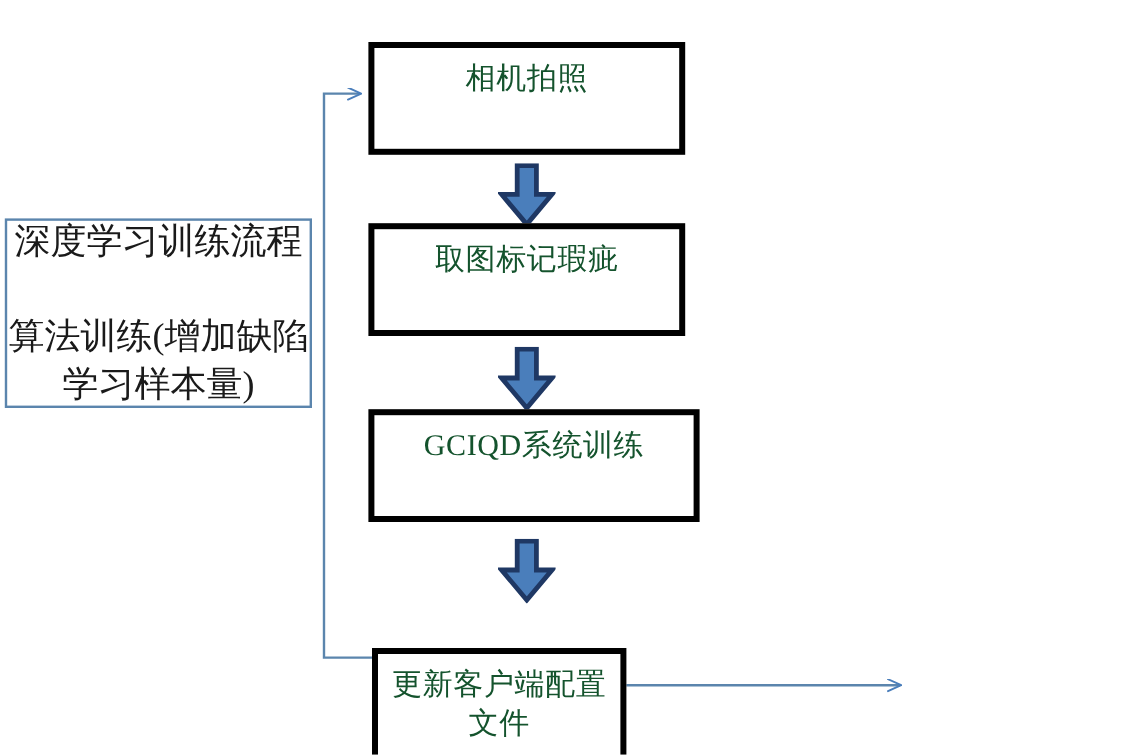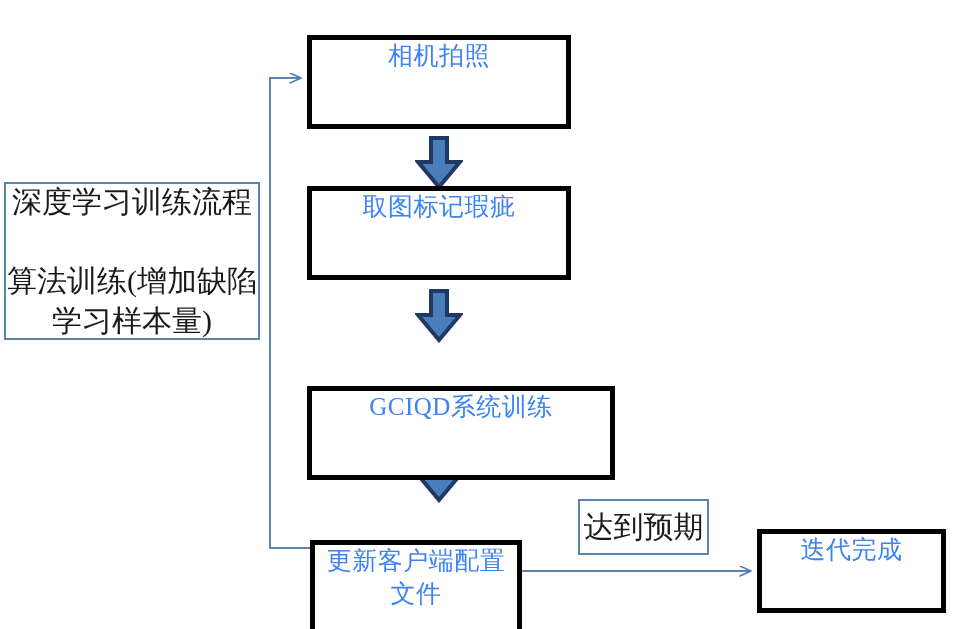--- a/index.html
+++ b/index.html
@@ -25,24 +25,25 @@
     border: 5px solid #000000;
     display: flex;
     align-items: flex-start;
     justify-content: center;
     z-index: 3;
   }
   .proc-box .txt {
     display: block;
     width: 100%;
     text-align: center;
-    color: #3b82f6;
+    color: #14532d;
     font-size: 25px;
     line-height: 1.30;
     letter-spacing: 0.5px;
+    padding-top: 10px;
     white-space: pre-line;
   }
   
   .note-box {
     position: absolute;
     box-sizing: border-box;
     background: #ffffff;
     border: 2px solid #5b85ad;
     z-index: 3;
   }
@@ -103,34 +104,28 @@
   </svg>
 
   <div class="proc-box" style="left:307px; top:186px; width:264px; height:94px;">
     <span class="txt">取图标记瑕疵</span>
   </div>
 
   <svg class="block-arrow" style="left:415px; top:289px; width:48px; height:54px;" viewBox="0 0 48 54" xmlns="http://www.w3.org/2000/svg">
     <path d="M16,2 L32,2 L32,26 L45,26 L24,51 L3,26 L16,26 Z" fill="#4a7ebb" stroke="#1f3864" stroke-width="4" stroke-linejoin="miter"></path>
   </svg>
 
-  <div class="proc-box" style="left:307px; top:341px; width:308px; height:94px;margin-top:45px;">
+  <div class="proc-box" style="left:307px; top:341px; width:276px; height:94px;">
     <span class="txt">GCIQD系统训练</span>
   </div>
 
   <svg class="block-arrow" style="left:415px; top:449px; width:48px; height:54px;" viewBox="0 0 48 54" xmlns="http://www.w3.org/2000/svg">
     <path d="M16,2 L32,2 L32,26 L45,26 L24,51 L3,26 L16,26 Z" fill="#4a7ebb" stroke="#1f3864" stroke-width="4" stroke-linejoin="miter"></path>
   </svg>
 
   <div class="proc-box" style="left:310px; top:508px; width:212px; height:117px;margin-top:32px;">
     <span class="txt">更新客户端配置
 文件</span>
   </div>
 
-  <div class="note-box" style="left:578px; top:499px; width:131px; height:56px; display:flex; align-items:center; justify-content:center;">
-    <span class="txt">达到预期</span>
-  </div>
 
-  <div class="proc-box" style="left:757px; top:529px; width:189px; height:84px;">
-    <span class="txt">迭代完成</span>
-  </div>
 
 </div>
 
 </body></html>

